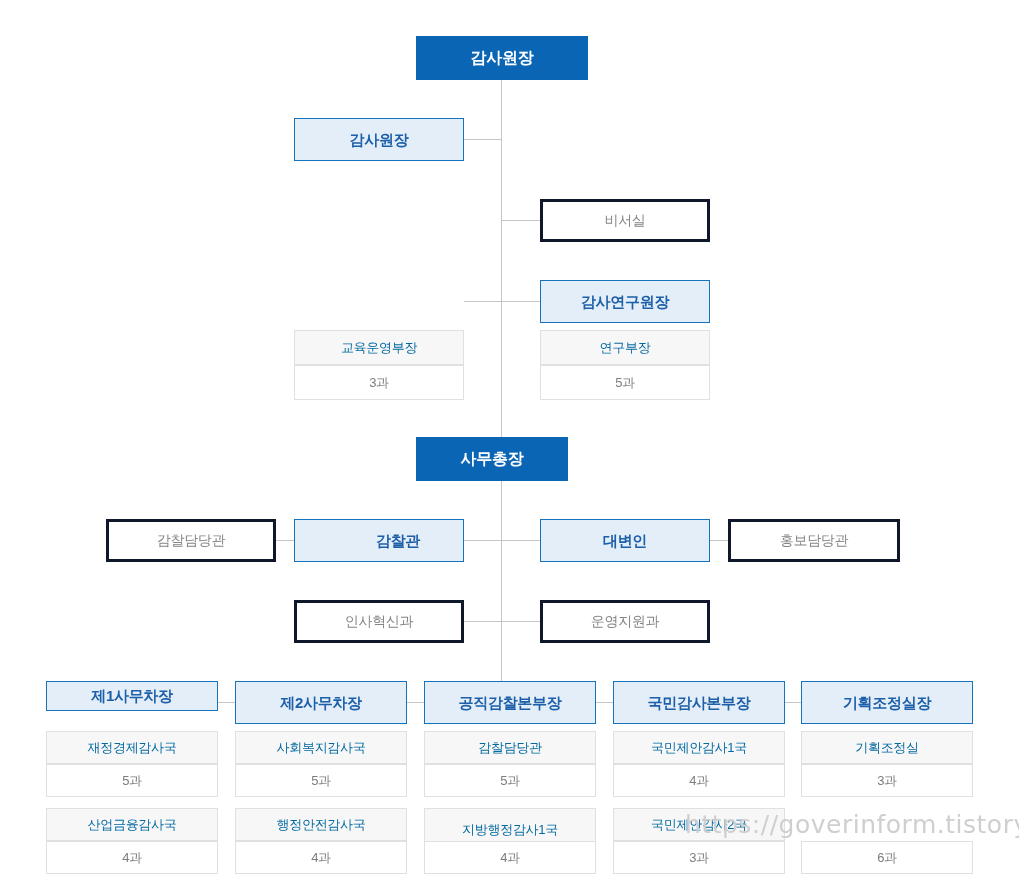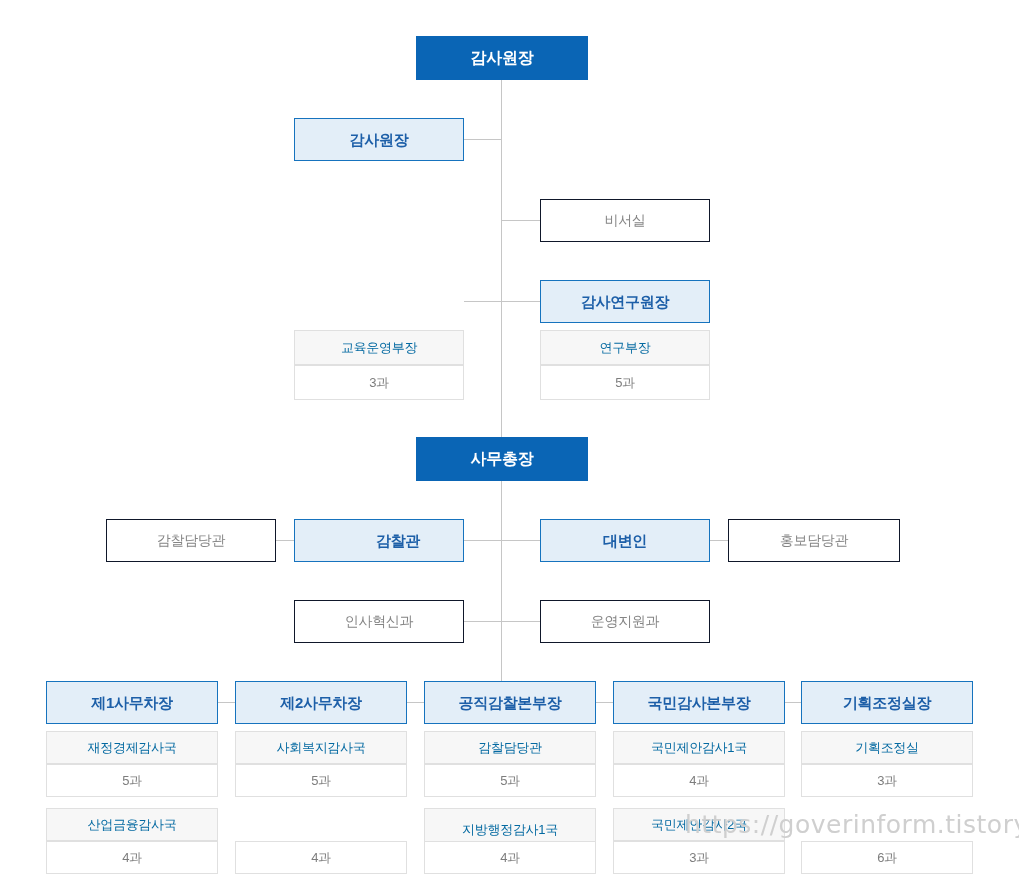--- a/index.html
+++ b/index.html
@@ -49,21 +49,21 @@
     border: 1px solid #1673be;
     color: #1d5fa8;
     font-size: 15px;
     font-weight: bold;
     letter-spacing: -0.3px;
   }
 
   
   .box.plain {
     background: #ffffff;
-    border: 1px solid #0f172a;
+    border: 3px solid #0f172a;
     color: #858585;
     font-size: 14px;
     letter-spacing: -0.3px;
   }
 
   
   .box.sub {
     background: #f7f7f7;
     border: 1px solid #e0e0e0;
     color: #0369a1;
@@ -137,39 +137,40 @@
 
   <div class="box plain" style="left:540px; top:199px; width:170px; height:43px;">비서실</div>
 
   <div class="box sub" style="left:294px; top:330px; width:170px; height:35px;">교육운영부장</div>
   <div class="box count" style="left:294px; top:365px; width:170px; height:35px;">3과</div>
 
   <div class="box accent" style="left:540px; top:280px; width:170px; height:43px;">감사연구원장</div>
   <div class="box sub" style="left:540px; top:330px; width:170px; height:35px;">연구부장</div>
   <div class="box count" style="left:540px; top:365px; width:170px; height:35px;">5과</div>
 
-  <div class="box primary" style="left:416px; top:437px; width:172px; height:44px;">사무총장</div>
+  <div class="box primary" style="left:416px; top:437px; width:152px; height:44px;">사무총장</div>
 
   <div class="box plain" style="left:106px; top:519px; width:170px; height:43px;">감찰담당관</div>
   <div class="box accent" style="left:294px; top:519px; width:170px; height:43px;padding-left:38px;">감찰관</div>
   <div class="box accent" style="left:540px; top:519px; width:170px; height:43px;">대변인</div>
   <div class="box plain" style="left:728px; top:519px; width:172px; height:43px;">홍보담당관</div>
 
   <div class="box plain" style="left:294px; top:600px; width:170px; height:43px;">인사혁신과</div>
   <div class="box plain" style="left:540px; top:600px; width:170px; height:43px;">운영지원과</div>
 
-  <div class="box accent" style="left:46px; top:681px; width:172px; height:43px;">제1사무차장</div>
+  <div class="box accent" style="left:46px; top:681px; width:172px; height:30px;">제1사무차장</div>
   <div class="box sub" style="left:46px; top:731px; width:172px; height:33px;">재정경제감사국</div>
   <div class="box count" style="left:46px; top:764px; width:172px; height:33px;">5과</div>
   <div class="box sub" style="left:46px; top:808px; width:172px; height:33px;">산업금융감사국</div>
   <div class="box count" style="left:46px; top:841px; width:172px; height:33px;">4과</div>
 
   <div class="box accent" style="left:235px; top:681px; width:172px; height:43px;">제2사무차장</div>
   <div class="box sub" style="left:235px; top:731px; width:172px; height:33px;">사회복지감사국</div>
   <div class="box count" style="left:235px; top:764px; width:172px; height:33px;">5과</div>
+  <div class="box sub" style="left:235px; top:808px; width:172px; height:33px;">행정안전감사국</div>
   <div class="box count" style="left:235px; top:841px; width:172px; height:33px;">4과</div>
 
   <div class="box accent" style="left:424px; top:681px; width:172px; height:43px;">공직감찰본부장</div>
   <div class="box sub" style="left:424px; top:731px; width:172px; height:33px;">감찰담당관</div>
   <div class="box count" style="left:424px; top:764px; width:172px; height:33px;">5과</div>
   <div class="box sub" style="left:424px; top:808px; width:172px; height:43px;">지방행정감사1국</div>
   <div class="box count" style="left:424px; top:841px; width:172px; height:33px;">4과</div>
 
   <div class="box accent" style="left:613px; top:681px; width:172px; height:43px;">국민감사본부장</div>
   <div class="box sub" style="left:613px; top:731px; width:172px; height:33px;">국민제안감사1국</div>

